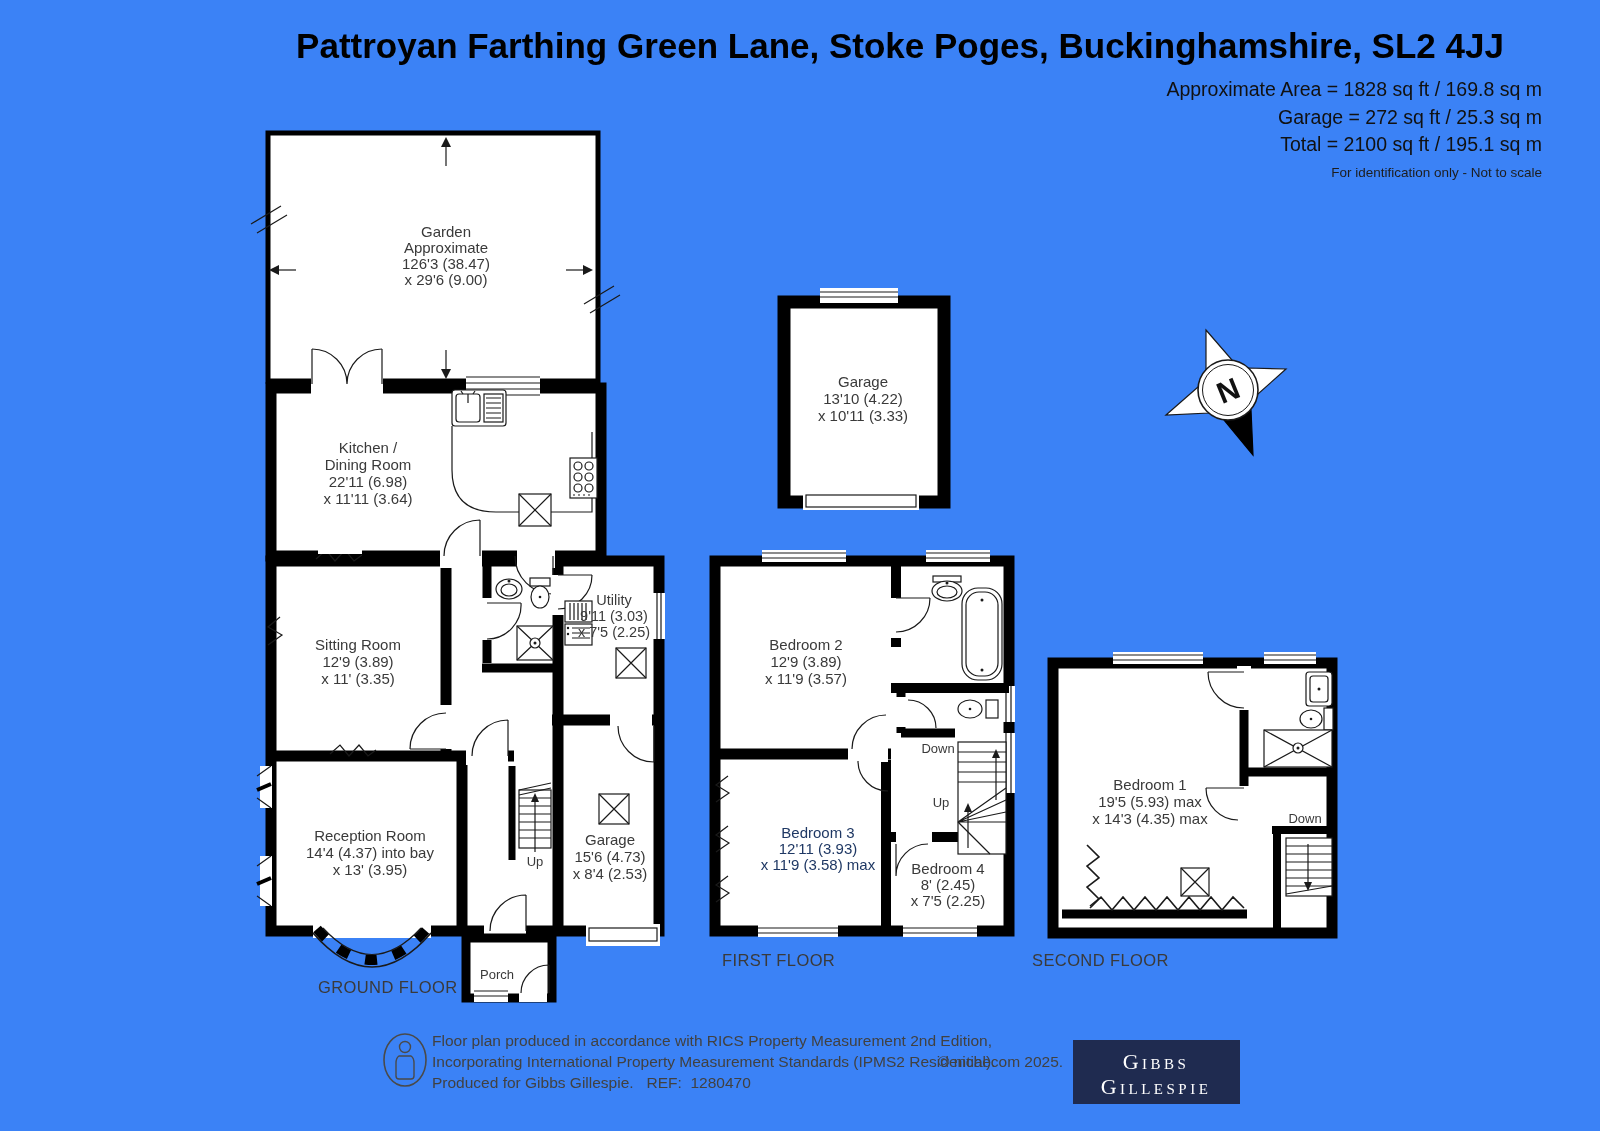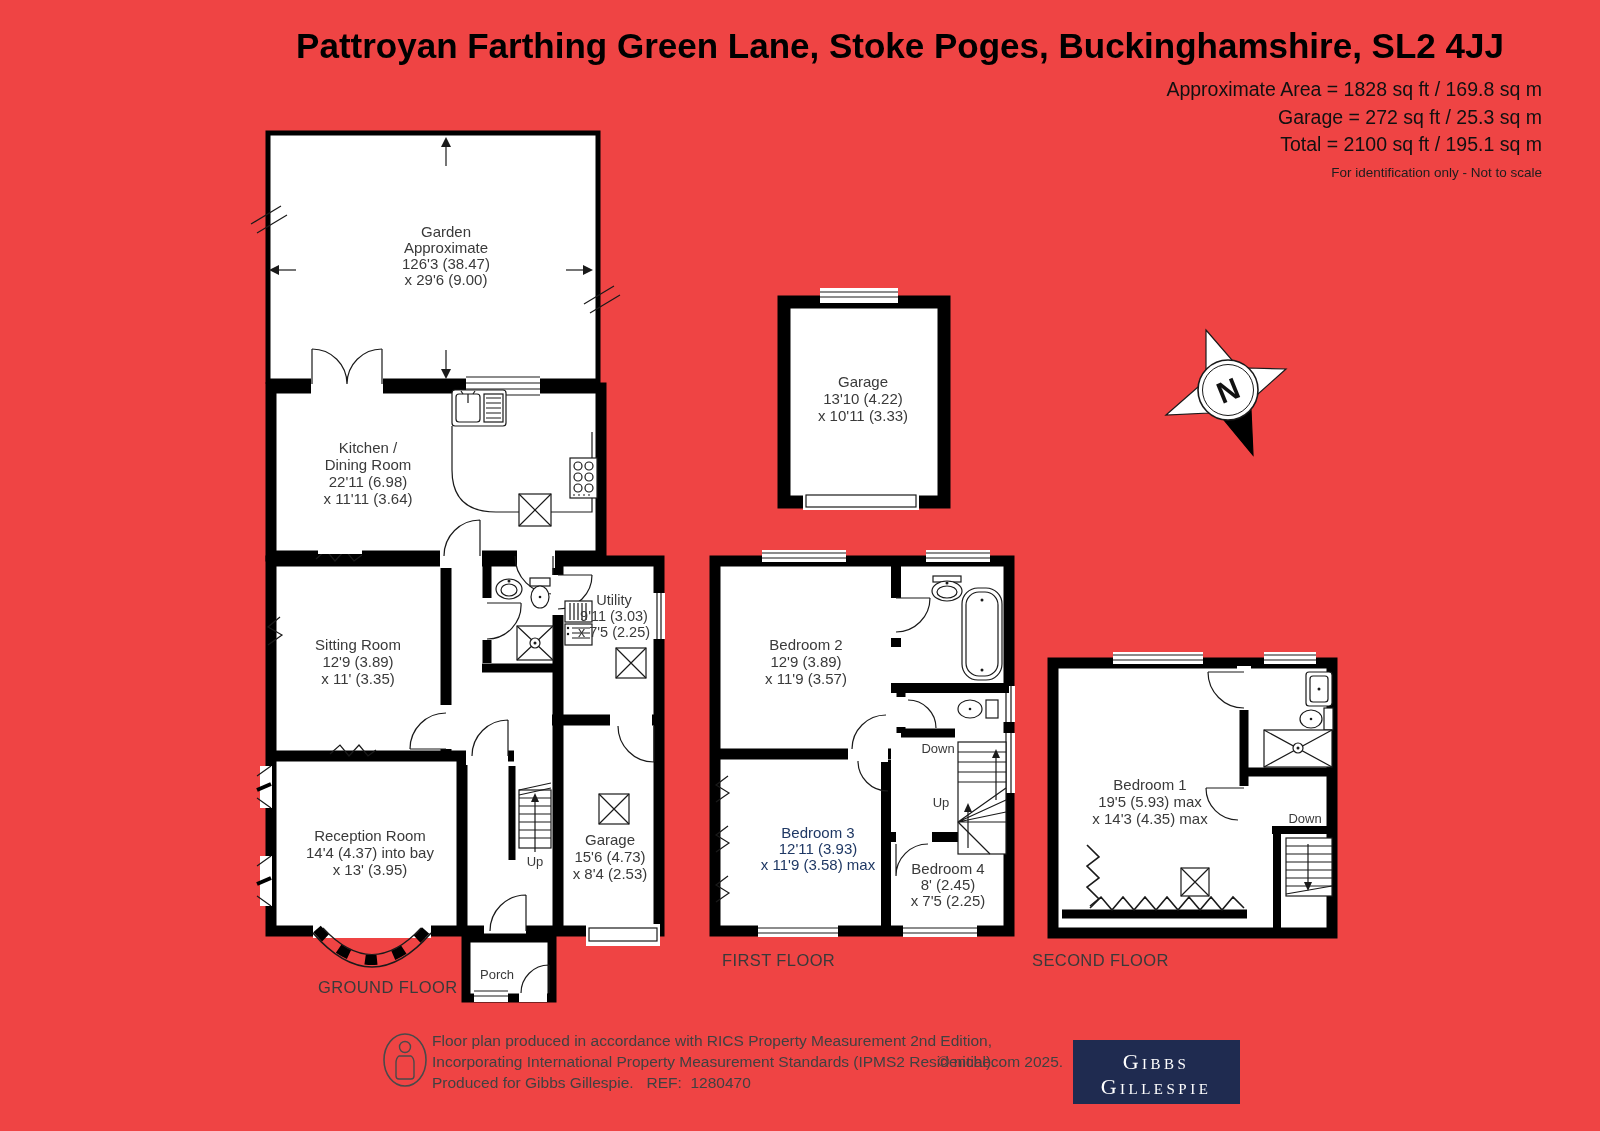--- a/index.html
+++ b/index.html
@@ -1,16 +1,16 @@
 <!DOCTYPE html>
 <html><head>
 <meta charset="utf-8">
 <style>
   html,body{margin:0;padding:0;background:#ffffff;}
-  .page{position:relative;width:1600px;height:1131px;background:#ef4444;overflow:hidden;
+  .page{position:relative;width:1600px;height:1131px;background:#3b82f6;overflow:hidden;
         font-family:"Liberation Sans",sans-serif;}
   .page svg{position:absolute;left:0;top:0;}
   svg text{fill:#3a3a3a;font-family:"Liberation Sans",sans-serif;white-space:pre;}
   .t-title{font-size:35px;font-weight:bold;fill:#000;text-anchor:middle;}
   .t-area{font-size:19.5px;fill:#111;text-anchor:end;}
   .t-disc{font-size:13.5px;fill:#1d1d1d;text-anchor:end;}
   .t-room{font-size:15px;text-anchor:middle;}
   .t-rooms{font-size:14.5px;text-anchor:middle;}
   .t-b3{fill:#1f3864;}
   .t-dir{font-size:13px;text-anchor:middle;}

